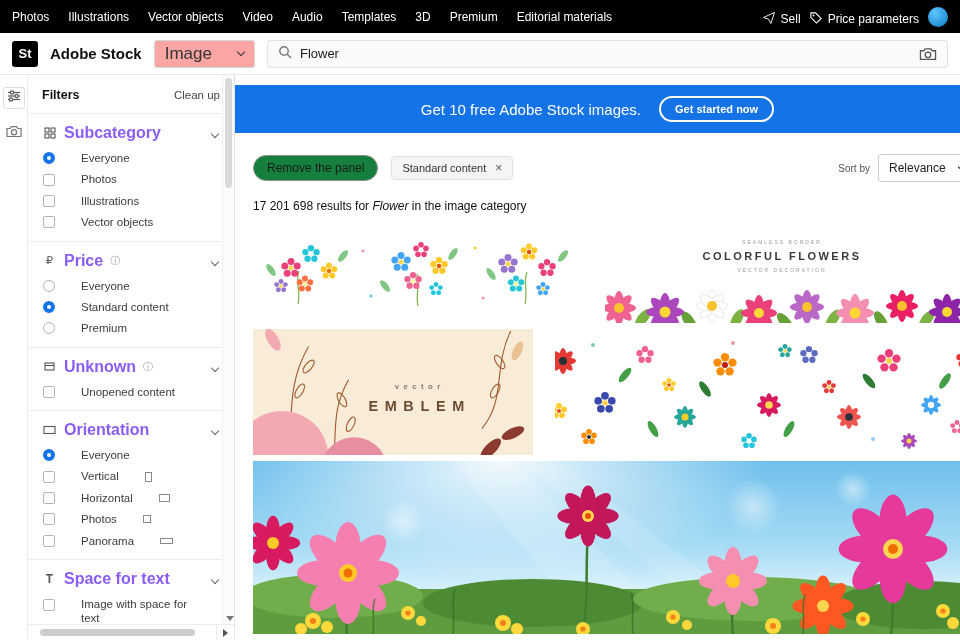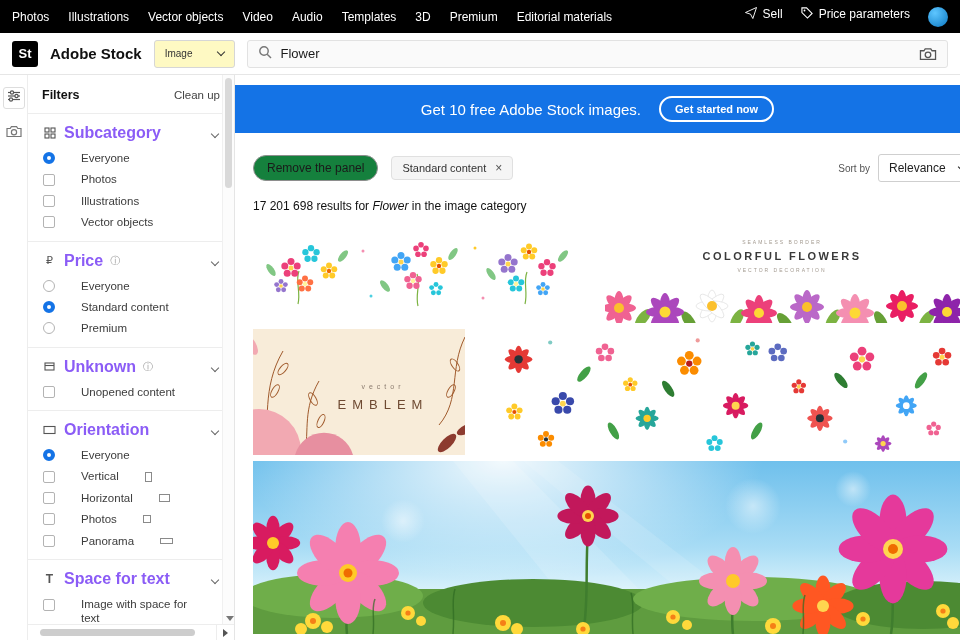--- a/index.html
+++ b/index.html
@@ -4,33 +4,33 @@
 <style>
   * { margin:0; padding:0; box-sizing:border-box; }
   html,body { width:960px; height:640px; overflow:hidden; background:#fff;
     font-family:"Liberation Sans","DejaVu Sans",sans-serif; }
 
   
   .topbar { height:33px; background:#000; color:#fff; display:flex; align-items:center;
     padding:0 12px; font-size:12px; }
   .topbar .nav { display:flex; gap:19px; }
   .topbar .nav span { cursor:pointer; white-space:nowrap; }
-  .top-right { margin-left:auto; display:flex; align-items:flex-start; gap:18px; }
+  .top-right { margin-left:auto; display:flex; align-items:flex-end; gap:9px; }
   .top-item { display:flex; align-items:center; gap:6px; cursor:pointer; }
   .avatar { width:20px; height:20px; border-radius:50%;
     background:radial-gradient(circle at 35% 30%, #5ec6ff, #0b78c2); }
 
   
   .header { height:42px; display:flex; align-items:center; gap:12px; padding:12px 12px;
     border-bottom:1px solid #e6e6e6; }
   .logo { width:26px; height:26px; background:#000; color:#fff; border-radius:3px;
     display:flex; align-items:center; justify-content:center; font-size:13px; font-weight:bold; }
   .brand { font-size:15px; font-weight:bold; color:#111; white-space:nowrap; }
-  .cat-select { height:28px; border:1px solid #d6d6d6; border-radius:3px; background:#fef9c3;
-    display:flex; align-items:center; gap:26px; padding:0 10px; font-size:10px; color:#333; cursor:pointer; }
+  .cat-select { height:28px; border:1px solid #d6d6d6; border-radius:3px; background:#fca5a5;
+    display:flex; align-items:center; gap:26px; padding:0 10px; font-size:17px; color:#333; cursor:pointer; }
   .searchbar { flex:1; height:28px; background:#fafafa; border:1px solid #e2e2e2; border-radius:3px;
     display:flex; align-items:center; gap:8px; padding:0 10px; font-size:13px; color:#1a1a1a; }
   .cam-right { margin-left:auto; display:flex; align-items:center; cursor:pointer; }
 
   .cv { display:inline-block; width:6px; height:6px; border-right:1.5px solid currentColor;
     border-bottom:1.5px solid currentColor; transform:rotate(45deg); margin-top:-3px; }
 
   
   .content { display:flex; height:565px; }
 
@@ -100,21 +100,21 @@
 
   .results-line { padding:17px 18px 13px; font-size:12px; color:#111; }
   .results-line em { font-style:italic; }
 
   .grid { padding-left:18px; display:flex; flex-direction:column; gap:6px; }
   .row { display:flex; gap:22px; }
   .card { position:relative; overflow:hidden; background:#fff; cursor:pointer; }
   .card svg { display:block; width:100%; height:100%; }
   .c1 { width:330px; height:97px; }
   .c2 { flex:1; height:97px; }
-  .c3 { width:212px; height:126px; }
+  .c3 { width:280px; height:126px;font-weight:bold; }
   .c4 { flex:1; height:126px; }
   .c5 { width:100%; height:173px; }
 </style>
 </head>
 <body>
 
 <div class="topbar">
   <div class="nav">
     <span>Photos</span>
     <span>Illustrations</span>

